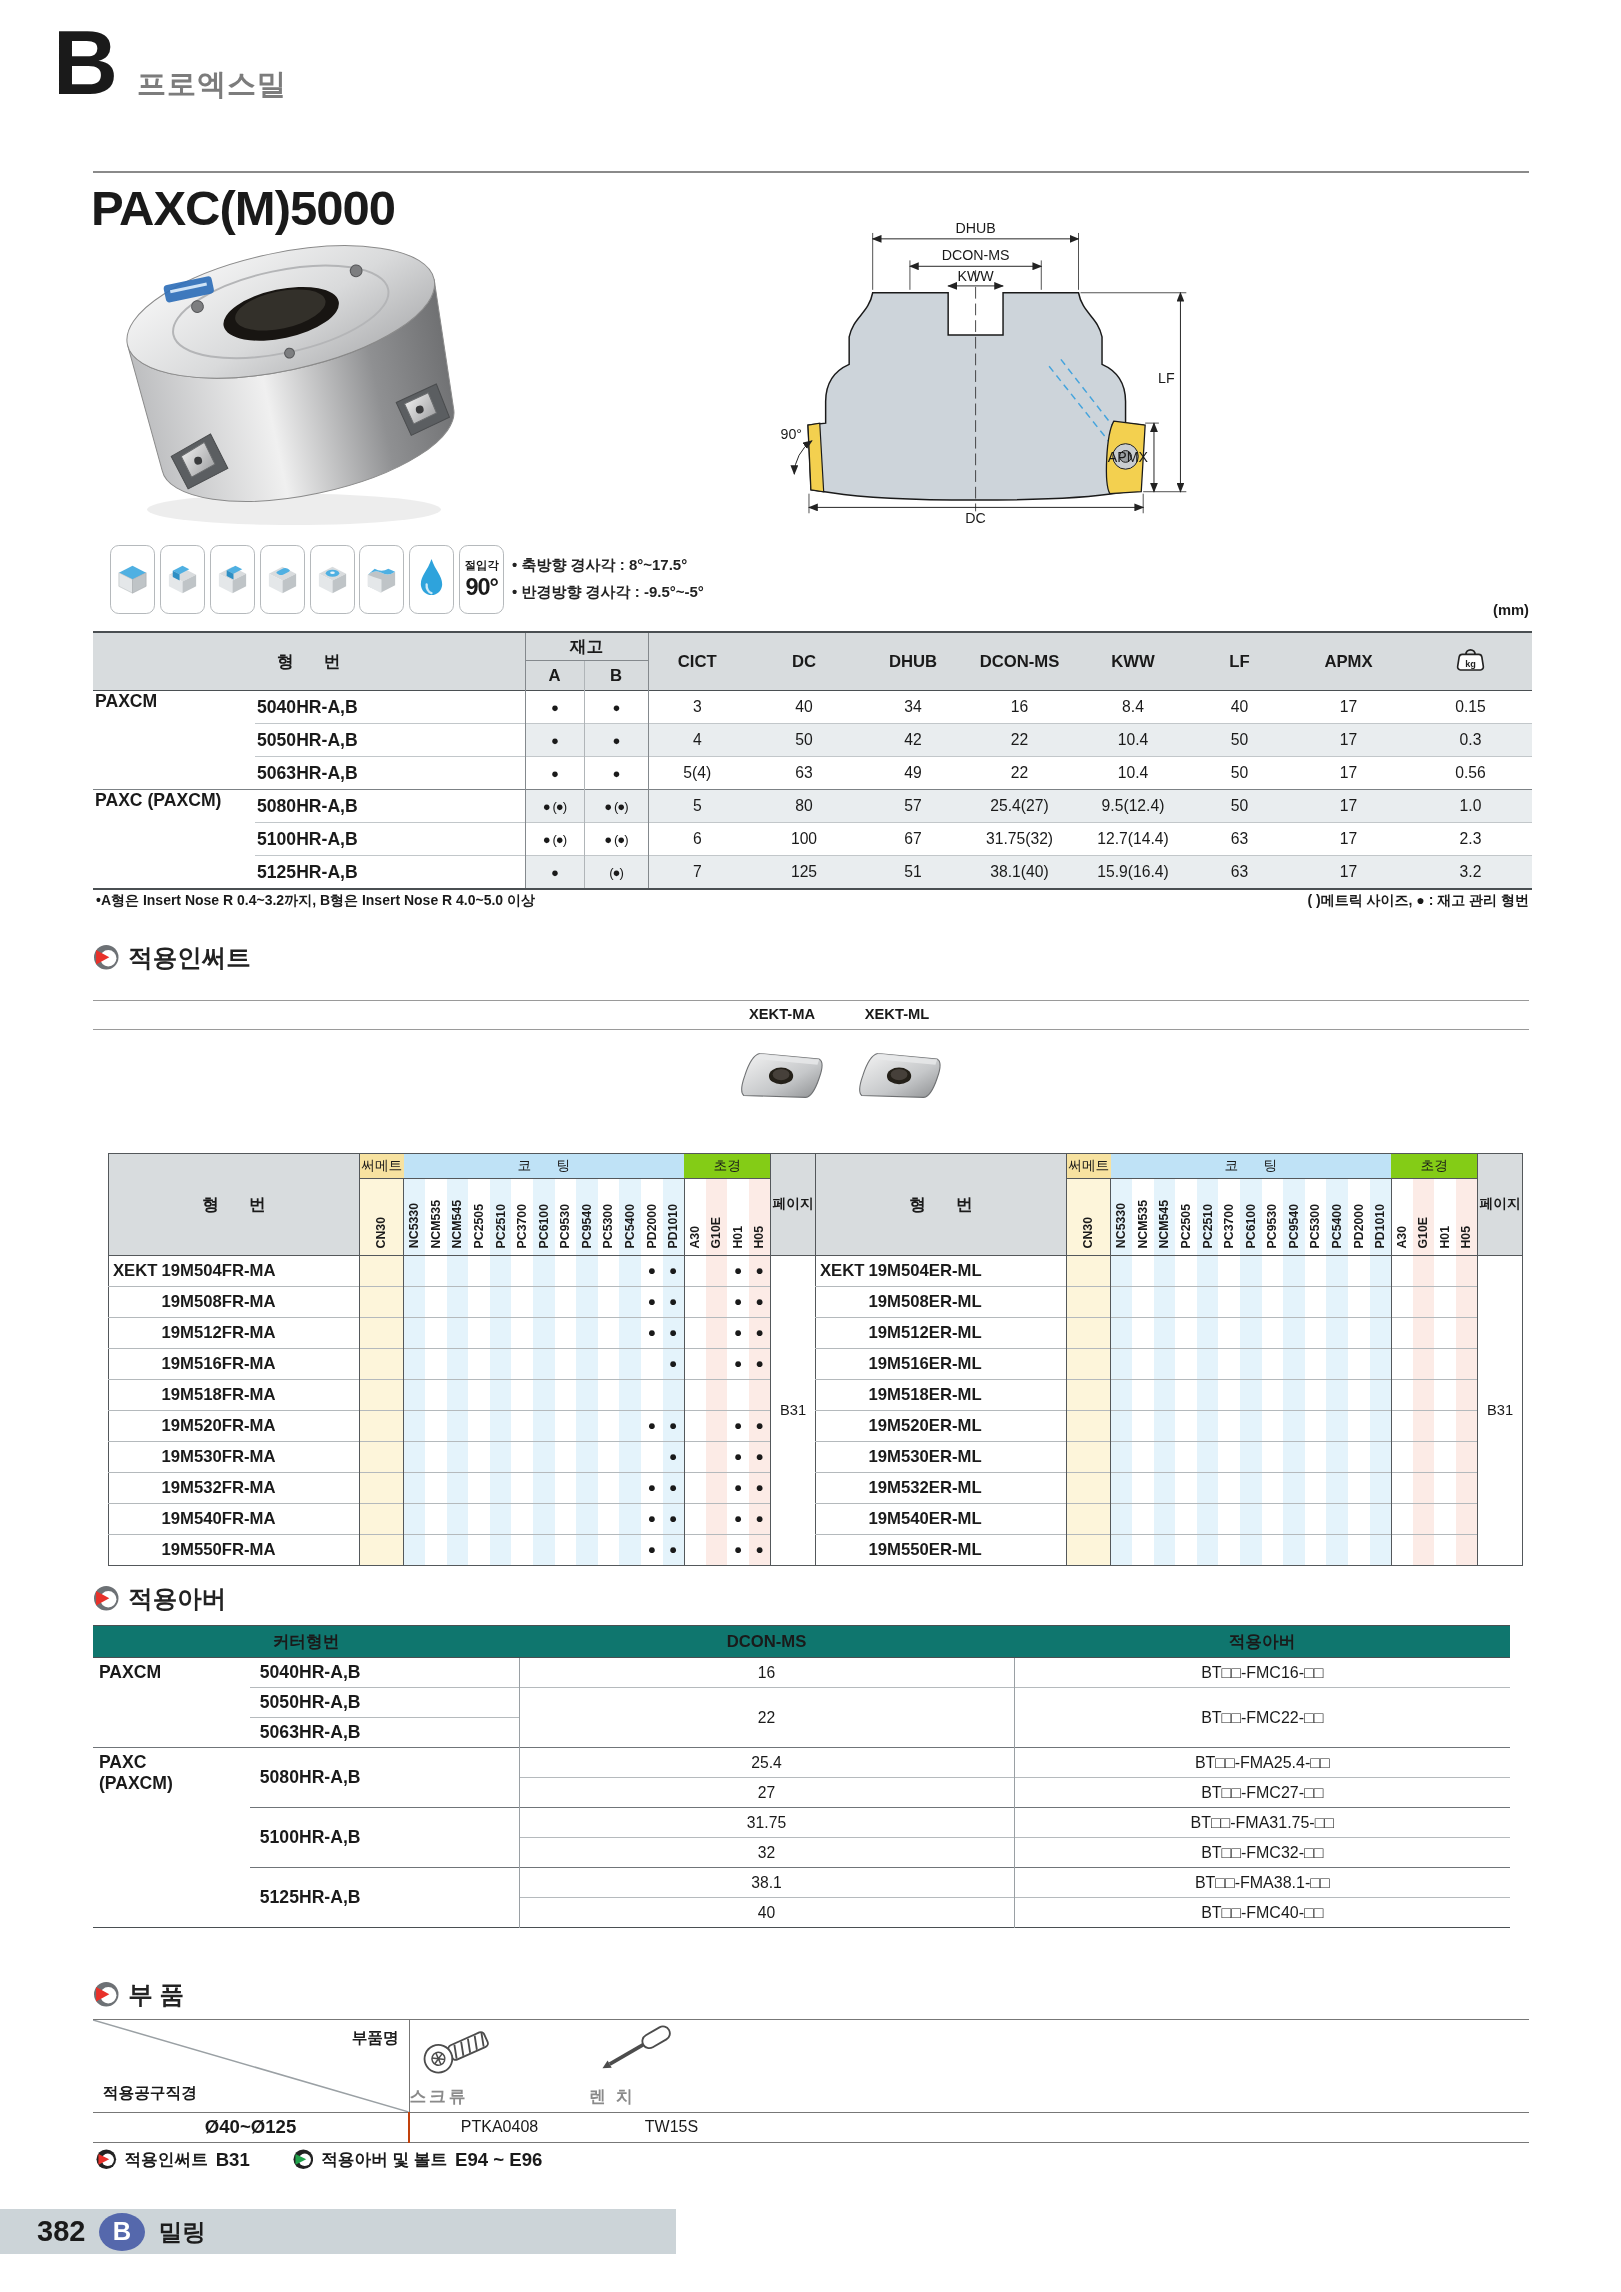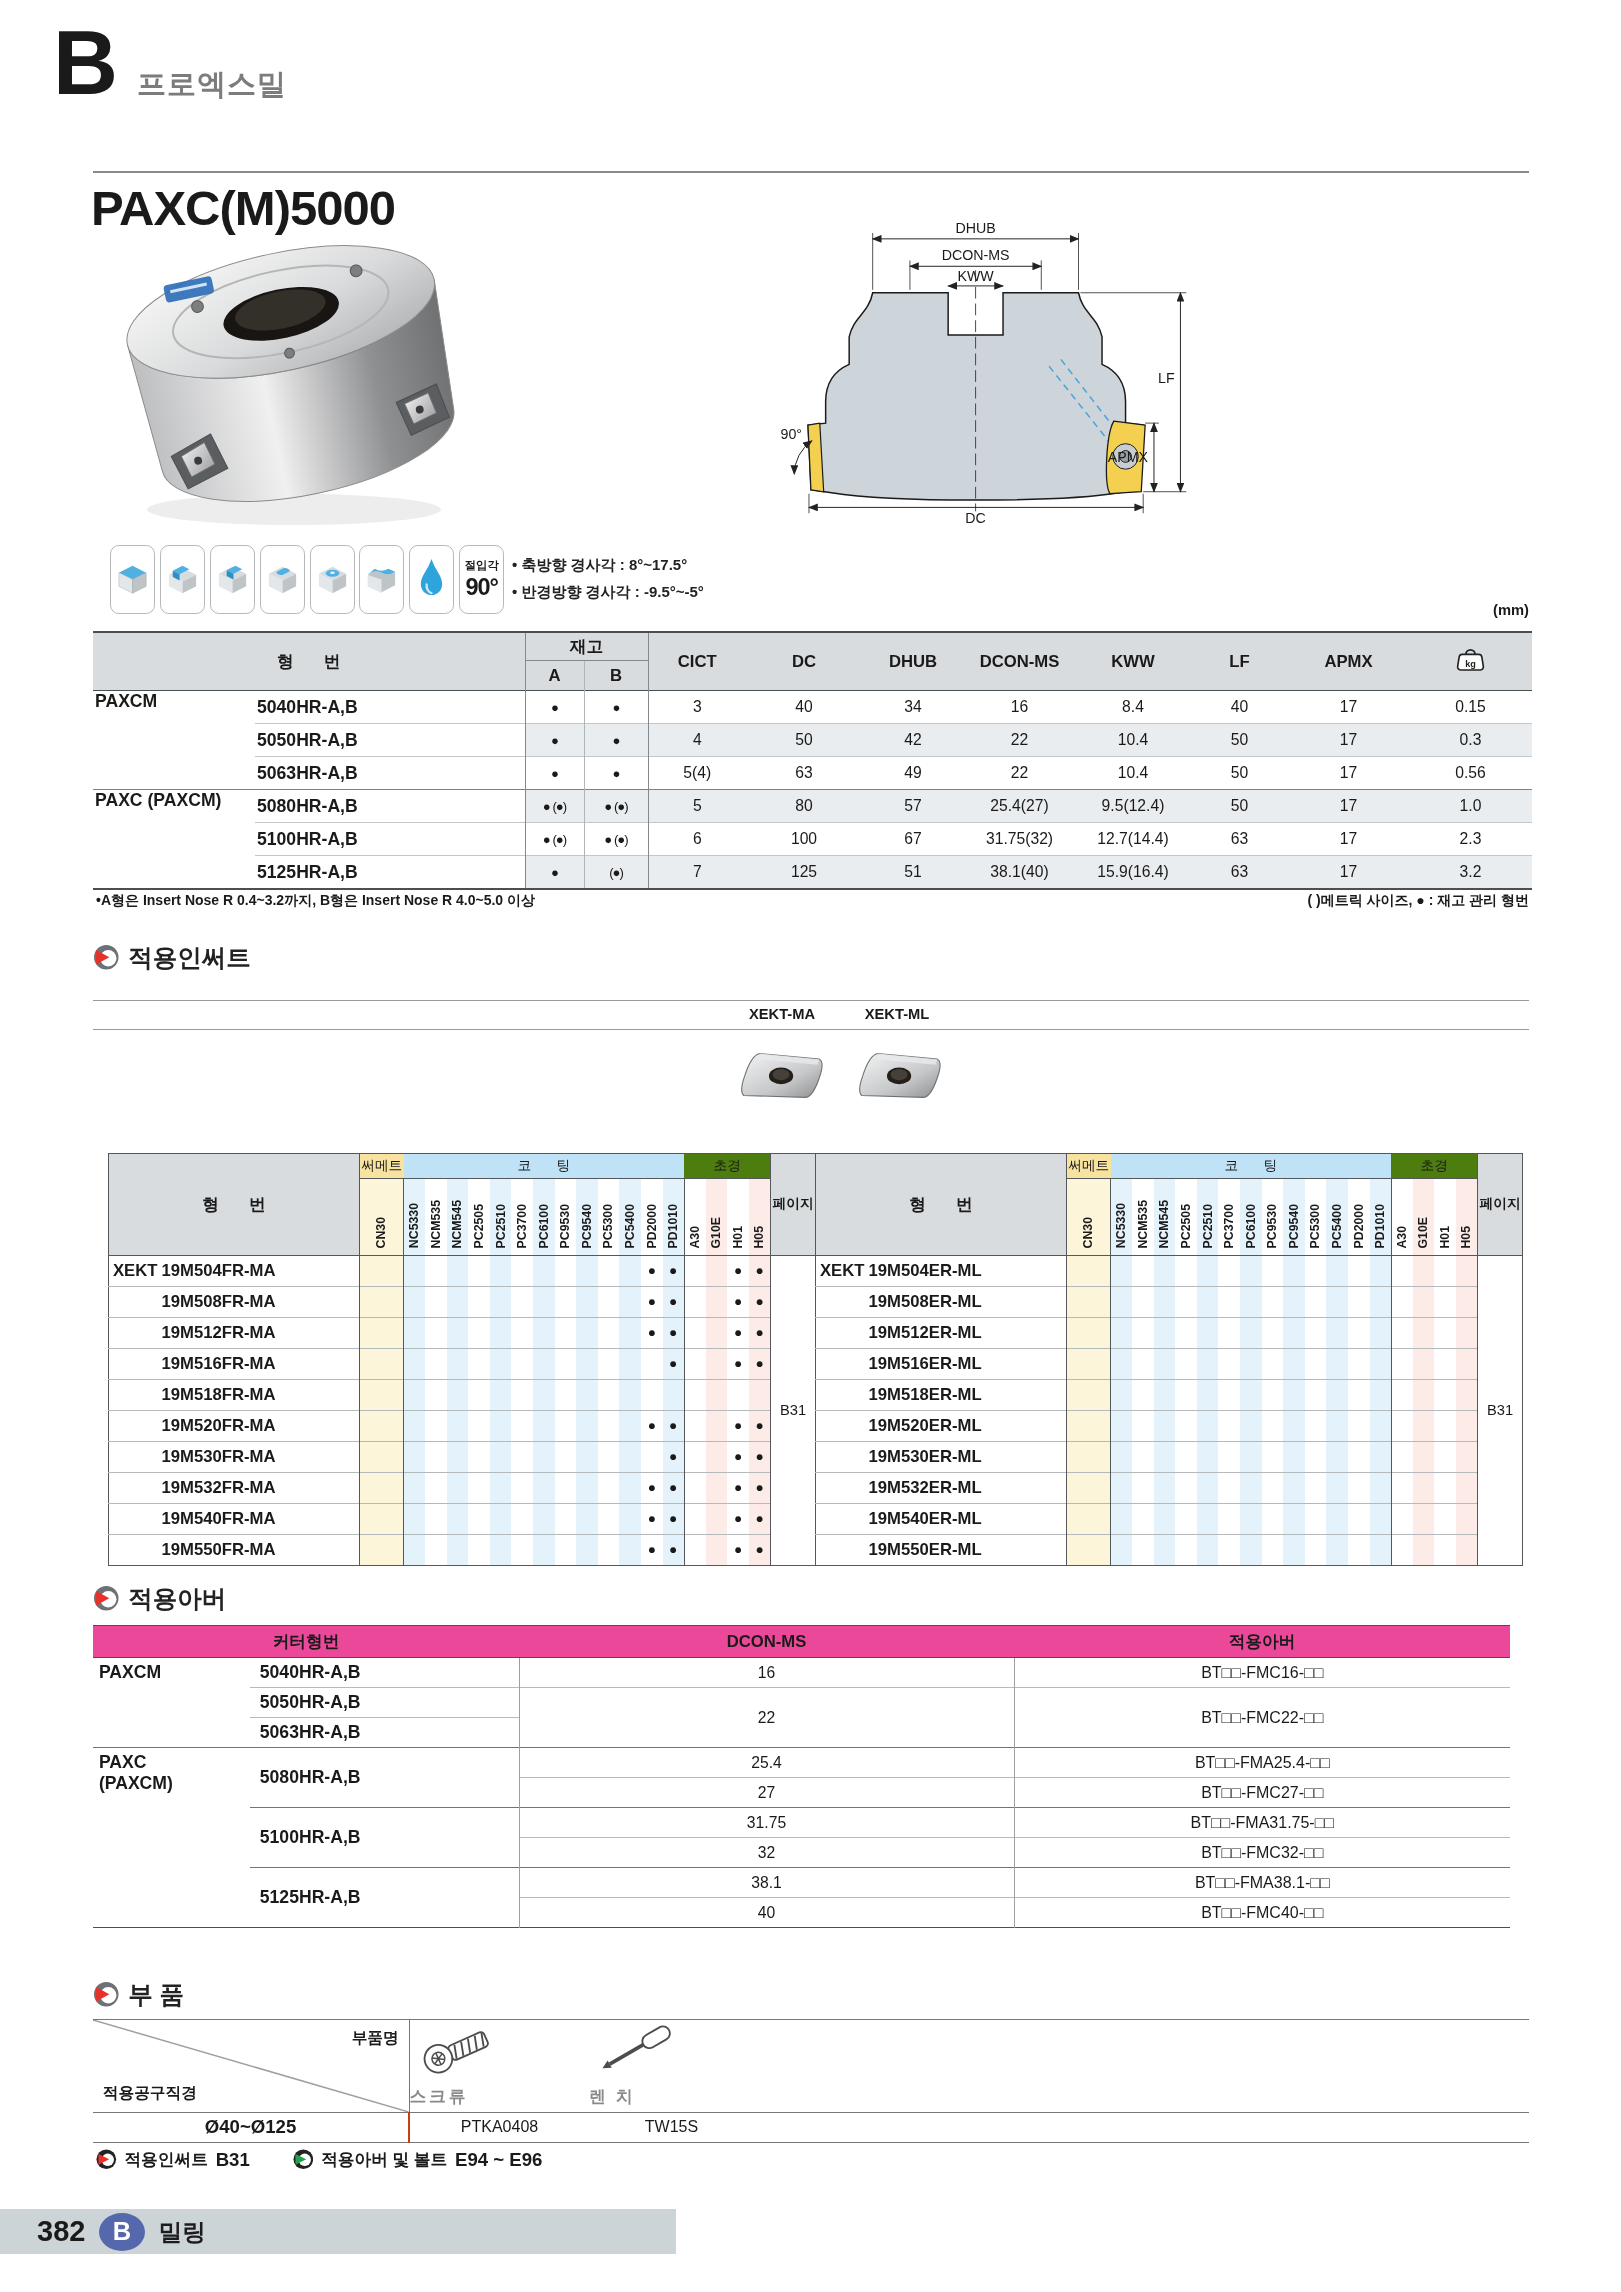--- a/index.html
+++ b/index.html
@@ -60,38 +60,38 @@
   .ilabel{position:absolute;width:122px;text-align:center;font-size:14.7px;font-weight:bold;top:1006px;}
   .iphoto{position:absolute;top:1037px;width:110px;height:76px;}
   
   .itable{position:absolute;top:1153px;}
   .itab{border:1.5px solid #54585b;}
   .itab th,.itab td{padding:0;overflow:hidden;white-space:nowrap;}
   .itab .im{background:#d8dcde;font-weight:bold;font-size:16.7px;word-spacing:25.5px;border-right:1px solid #54585b;border-bottom:1.5px solid #54585b;}
   .ghead{font-size:13.7px;font-weight:normal;height:23.5px;border-bottom:1px solid #54585b;text-align:center;}
   .g-cermet{background:#f7e2a0;}
   .g-coat{background:#bfe2f6;word-spacing:21.6px;}
-  .g-carb{background:#4d7c0f;}
+  .g-carb{background:#84cc16;}
   .ip{background:#d8dcde;font-weight:bold;font-size:13.7px;border-left:1px solid #54585b;border-bottom:1.5px solid #54585b;}
   th.rot{height:76px;vertical-align:bottom;border-bottom:1.5px solid #54585b;text-align:center;}
   .vt{writing-mode:vertical-rl;transform:rotate(180deg);font-weight:bold;font-size:12.3px;line-height:1;display:inline-block;padding-top:2px;}
   .colcermet{background:#fdf5da;border-left:1px solid #54585b;border-right:1px solid #54585b;}
   .cb{background:#e4f3fb;}
   .cp{background:#fcebe6;}
   .carb0{border-left:1px solid #54585b;}
   .itab tbody td{height:30px;border-top:1px solid #b4b9bc;}
   .itab tbody tr:first-child td{border-top:none;}
   .pfx{font-weight:bold;font-size:16.7px;text-align:center;padding-left:6.9px;}
   .mname{font-weight:bold;font-size:16.7px;text-align:left;}
   .dotc{text-align:center;font-size:13.7px;line-height:1;}
   .ipage{border-left:1px solid #54585b;font-size:14.7px;text-align:center;}
   
   .arbor{position:absolute;left:93px;top:1625px;width:1416px;border-top:1.5px solid #4a4f52;border-bottom:1.5px solid #4a4f52;}
   .arbor th,.arbor td{padding:0 3.9px;overflow:hidden;}
-  .arbor thead th{background:#ec4899;font-weight:bold;font-size:16.7px;height:31px;border-bottom:1.5px solid #4a4f52;}
+  .arbor thead th{background:#0f766e;font-weight:bold;font-size:16.7px;height:31px;border-bottom:1.5px solid #4a4f52;}
   .arbor tbody td{height:29px;border-top:1px solid #b5babd;}
   .arbor tbody tr:first-child td{border-top:none;}
   .arbor td.gsep{border-top:1.2px solid #707579;}
   .arbor .a-series{font-size:17.6px;font-weight:bold;text-align:left;padding-left:5.9px;vertical-align:top;padding-top:3.9px;}
   .arbor .a-model{font-size:17.6px;font-weight:bold;text-align:left;padding-left:9.8px;border-right:1px solid #9aa0a4;}
   .arbor .a-dcon{font-size:15.7px;text-align:center;border-right:1px solid #9aa0a4;}
   .arbor .a-arbor{font-size:16px;text-align:center;}
   
   .parts{position:absolute;left:93px;top:2019px;width:1436px;border-top:1px solid #777;border-bottom:1px solid #777;}
   .parts td{padding:0;}

